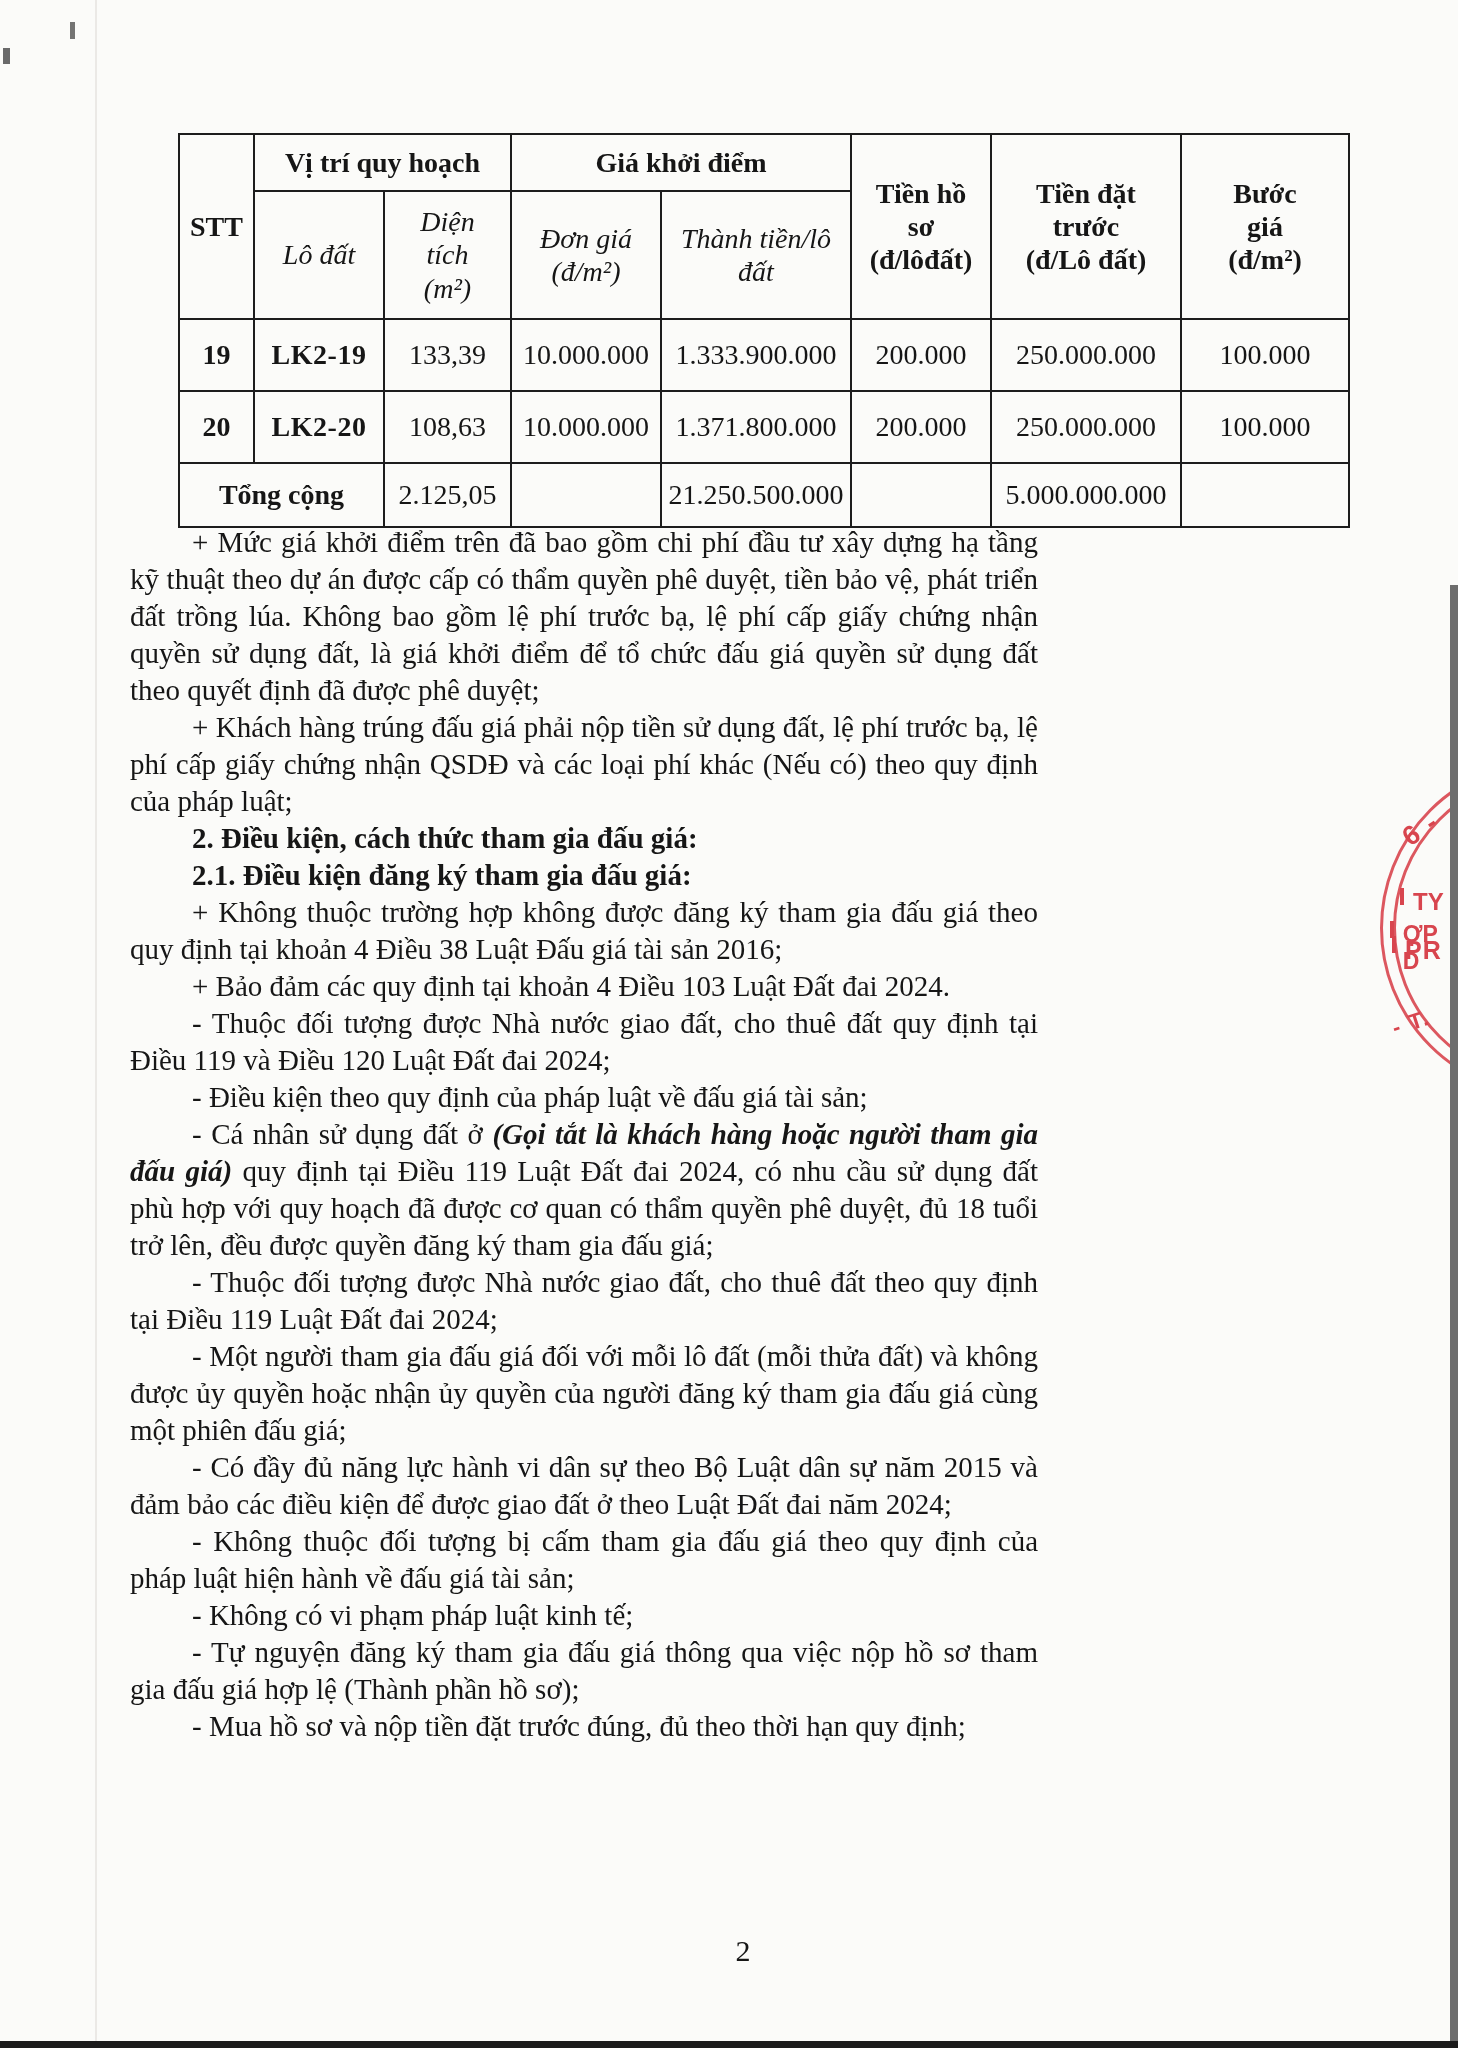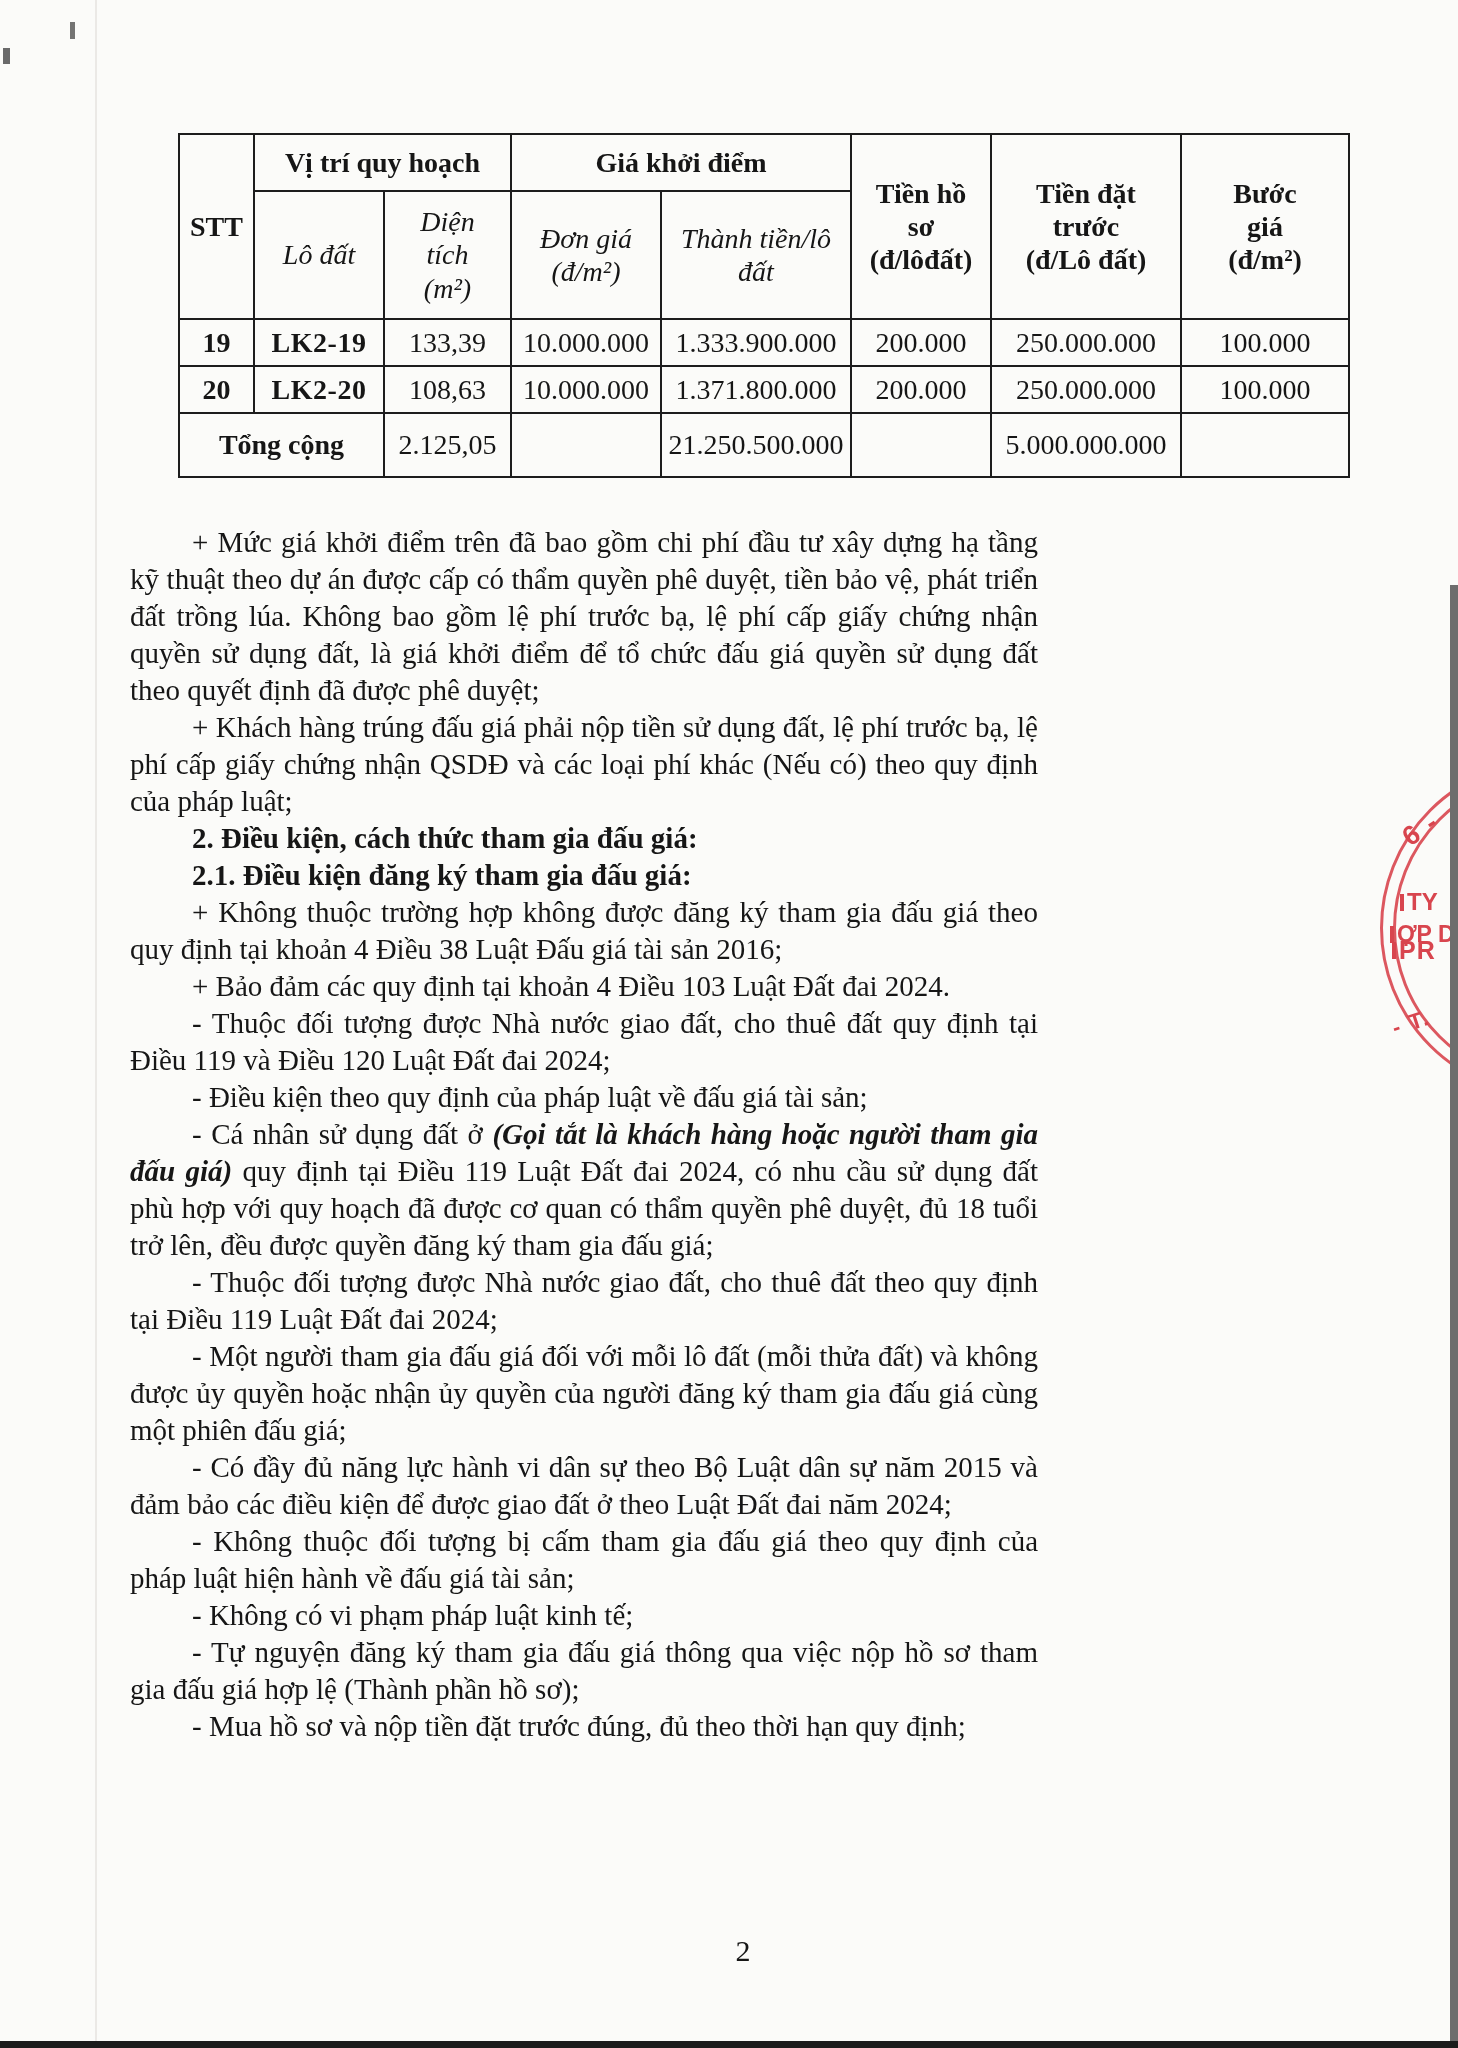--- a/index.html
+++ b/index.html
@@ -17,21 +17,21 @@
 
   
   .table-wrap{position:absolute;left:178px;top:133px;width:1170px;}
   table.auction{border-collapse:collapse;width:100%;table-layout:fixed;}
   table.auction th,table.auction td{
     border:2.5px solid #1d1d1d;text-align:center;vertical-align:middle;
     padding:2px 4px;font-size:28px;line-height:1.18;overflow:hidden;
   }
   tr.hrow1{height:57px;}
   tr.hrow2{height:128px;}
-  tr.drow{height:47px;}
+  tr.drow{height:72px;}
   tr.trow{height:64px;}
   th.top-h{font-weight:bold;font-style:normal;}
   th.sub-h{font-weight:normal;font-style:italic;white-space:pre-line;}
   th.side-h{font-weight:bold;white-space:pre-line;}
   td.stt-cell{font-weight:bold;}
   td.lot-cell{font-weight:bold;font-size:22px;letter-spacing:.5px;}
   td.num-cell{font-size:27px;}
   td.total-label{font-weight:bold;font-size:29px;}
   td.total-num{font-weight:normal;font-size:27px;margin-left:8px;}
 
@@ -54,21 +54,21 @@
   .stamp .ring-outer,.stamp .ring-inner{
     position:absolute;border-radius:50%;border:3.5px solid #d8454e;opacity:.9;
   }
   .stamp .ring-outer{left:2px;top:2px;width:330px;height:330px;}
   .stamp .ring-inner{left:15px;top:15px;width:304px;height:304px;}
   .stamp .frag-top{
     position:absolute;left:24px;top:56px;font-family:"Liberation Sans",sans-serif;
     font-weight:bold;font-size:27px;transform:rotate(-34deg);letter-spacing:2px;
   }
   .stamp .stamp-line{
-    position:absolute;display:flex;align-items:center;gap:3px;
+    position:absolute;display:flex;align-items:flex-start;gap:9px;
     font-family:"Liberation Sans",sans-serif;font-weight:bold;
   }
   .stamp .clip-bar{display:inline-block;width:4px;height:17px;background:#d8454e;}
   .stamp .l1{left:22px;top:130px;font-size:24px;}
   .stamp .l2{left:12px;top:163px;font-size:23px;}
   .stamp .l3{left:14px;top:178px;font-size:25px;letter-spacing:1px;}
   .stamp .frag-arc{
     position:absolute;left:14px;top:252px;font-family:"Liberation Sans",sans-serif;
     font-weight:bold;font-size:22px;transform:rotate(-18deg);letter-spacing:2px;
   }

